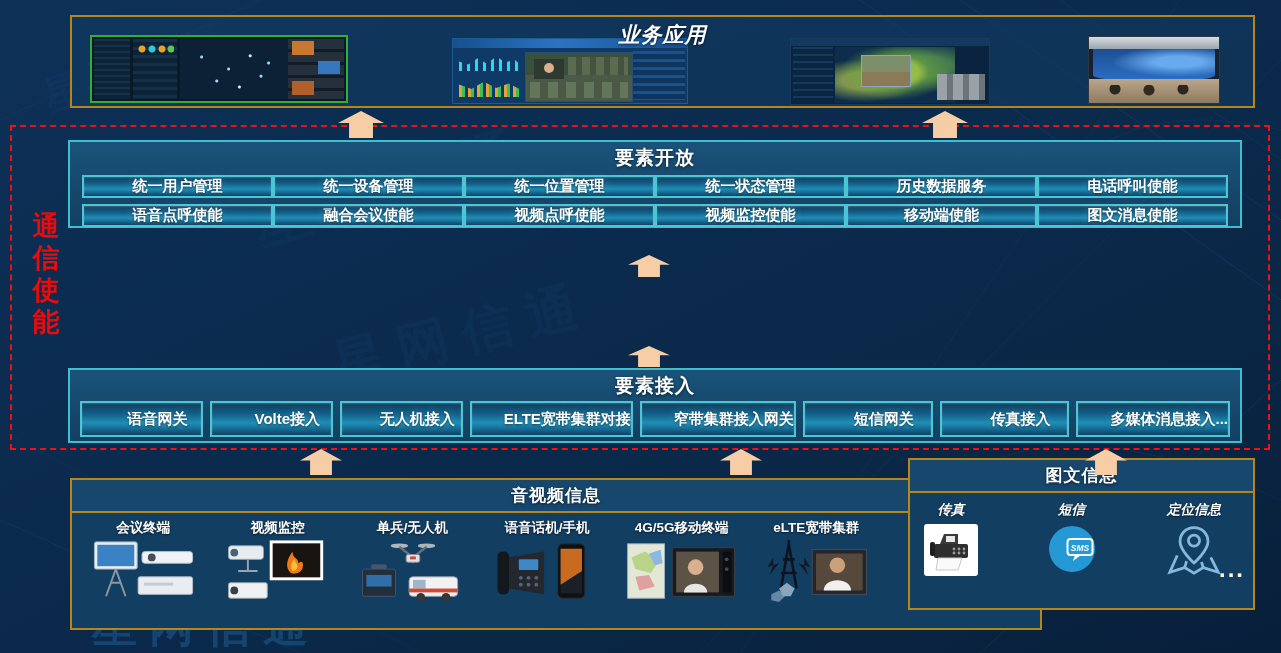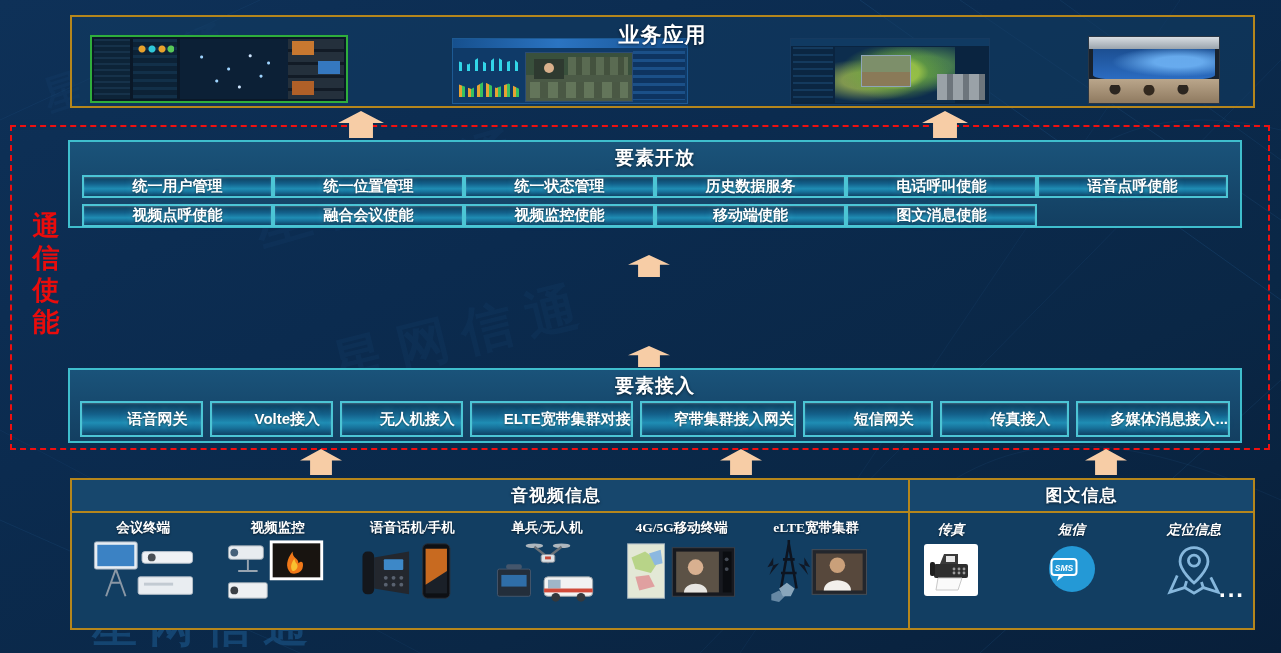--- a/index.html
+++ b/index.html
@@ -18,21 +18,21 @@
 
   
   .box{position:absolute;box-sizing:border-box;z-index:2;}
   .gold{border:2px solid #b5861c;}
   .tealb{border:2px solid #3fbecd;}
   .sec-title{position:absolute;left:0;right:0;top:3px;text-align:center;color:#fff;
     font-size:19px;font-weight:bold;letter-spacing:1px;z-index:3;
     text-shadow:0 1px 3px rgba(0,0,0,.6);}
 
   
-  #biz{left:70px;top:15px;width:1185px;height:93px;background:rgba(18,60,98,.55);}
+  #biz{left:70px;top:15px;width:1185px;height:93px;background:rgba(18,60,98,.55);font-style:italic;}
   #biz .sec-title{top:4px;font-size:21px;}
   .dash{position:absolute;box-sizing:border-box;overflow:hidden;}
   #d1{left:18px;top:18px;width:258px;height:68px;border:2px solid #2fae3c;background:#0a1828;}
   #d1 .p1{position:absolute;left:2px;top:2px;bottom:2px;width:36px;background:repeating-linear-gradient(180deg,#16324a 0 2px,#0d2438 2px 6px);}
   #d1 .p2{position:absolute;left:41px;top:2px;bottom:2px;width:44px;background:repeating-linear-gradient(180deg,#123049 0 3px,#0c2236 3px 8px);}
   #d1 .p2b{position:absolute;left:44px;top:8px;width:38px;height:8px;
     background:radial-gradient(circle at 6px 4px,#e8a22c 0 3px,transparent 4px),radial-gradient(circle at 16px 4px,#30c8d8 0 3px,transparent 4px),radial-gradient(circle at 26px 4px,#e8a22c 0 3px,transparent 4px),radial-gradient(circle at 35px 4px,#58c858 0 3px,transparent 4px);}
   #d1 .mapz{position:absolute;left:88px;top:2px;bottom:2px;width:108px;background:
     radial-gradient(circle at 20% 30%,#9fd4ff 0 1px,transparent 2px),
     radial-gradient(circle at 45% 50%,#9fd4ff 0 1px,transparent 2px),
@@ -115,34 +115,34 @@
   .access-row{position:absolute;left:10px;right:10px;top:31px;height:36px;display:flex;gap:7px;}
   .access-row .pill{flex:1 1 0;padding-left:32px;}
   .access-row .pill.g135{flex-grow:1.35;}
   .access-row .pill.g127{flex-grow:1.27;}
   .access-row .pill.g108{flex-grow:1.08;}
   .access-row .pill.g119{flex-grow:1.19;}
 
   
   .infobox{position:absolute;border:2px solid #b5861c;background:#123e62;box-sizing:border-box;z-index:2;}
   #media{left:70px;top:478px;width:972px;height:152px;}
-  #graphic{left:908px;top:478px;width:347px;height:152px;}
+  #graphic{left:908px;top:458px;width:347px;height:152px;}
   .ihead{height:31px;border-bottom:2px solid #b5861c;display:flex;align-items:center;justify-content:center;
     font-size:17px;font-weight:bold;color:#fff;background:#17476d;letter-spacing:1px;
     text-shadow:0 1px 3px rgba(0,0,0,.6);}
-  .devrow{position:absolute;left:4px;right:22px;top:38px;bottom:2px;display:flex;font-family:Liberation Serif, serif;}
+  .devrow{position:absolute;left:4px;right:22px;top:38px;bottom:2px;display:flex;}
   .dev{flex:1 1 0;display:flex;flex-direction:column;align-items:center;min-width:0;}
   .dlabel{font-size:13.5px;color:#fff;font-weight:bold;white-space:nowrap;height:20px;line-height:20px;
     text-shadow:0 1px 2px rgba(0,0,0,.6);}
   .dots{position:absolute;color:#fff;font-size:24px;font-weight:bold;letter-spacing:2px;line-height:10px;}
   #media .dots{right:6px;bottom:22px;}
   #graphic .dots{right:8px;bottom:34px;}
   .gitems{position:absolute;left:14px;right:30px;top:40px;bottom:6px;display:flex;justify-content:space-between;}
   .gitem{display:flex;flex-direction:column;align-items:center;font-style:italic;}
-  .gcirc{width:46px;height:46px;border-radius:50%;display:flex;align-items:center;justify-content:flex-start;margin-top:6px;}
+  .gcirc{width:46px;height:46px;border-radius:50%;display:flex;align-items:center;justify-content:flex-end;margin-top:6px;}
   .gfax{width:54px;height:52px;background:#fff;border-radius:3px;margin-top:4px;display:flex;align-items:center;justify-content:center;}
 </style>
 </head>
 <body>
 
 <div id="canvas">
 
   <svg class="bgmesh" width="1281" height="653">
     <g stroke="#2f6ea8" stroke-width="1" fill="none">
       <path d="M860,0 L1281,300" stroke-opacity="0.20"></path>
@@ -214,27 +214,28 @@
     <span>通</span>
     <span>信</span>
     <span>使</span>
     <span>能</span>
   </div>
 
   <div id="open" class="box tealb">
     <div class="sec-title">要素开放</div>
     <div class="open-grid">
       <div class="pill">统一用户管理</div>
+      <div class="pill">统一设备管理</div>
       <div class="pill">统一位置管理</div>
       <div class="pill">统一状态管理</div>
       <div class="pill">历史数据服务</div>
       <div class="pill">电话呼叫使能</div>
       <div class="pill">语音点呼使能</div>
+      <div class="pill">融合会议使能</div>
       <div class="pill">视频点呼使能</div>
-      <div class="pill">融合会议使能</div>
       <div class="pill">视频监控使能</div>
       <div class="pill">移动端使能</div>
       <div class="pill">图文消息使能</div>
     </div>
   </div>
 
   <div class="arrow" style="left:628px;top:255px;width:42px;height:22px;"></div>
 
 
   <div class="arrow" style="left:628px;top:346px;width:42px;height:21px;"></div>
@@ -278,57 +279,57 @@
         <div class="dlabel">视频监控</div>
         <svg width="110" height="68" viewBox="0 0 110 70">
           <rect x="4" y="8" width="36" height="14" rx="3" fill="#e8ecf0" stroke="#97a4b0"></rect>
           <circle cx="10" cy="15" r="4" fill="#46617a"></circle>
           <path d="M24 22 L24 34 M14 34 L34 34" stroke="#97a4b0" stroke-width="2"></path>
           <rect x="48" y="4" width="52" height="38" fill="#181410" stroke="#ffffff" stroke-width="3"></rect>
           <path d="M68 36 C62 30 64 22 70 14 C70 22 76 20 76 26 C80 22 82 26 80 32 C78 36 72 38 68 36 Z" fill="#f07818"></path>
           <path d="M70 34 C67 30 69 25 72 21 C72 26 76 26 75 30 C74 33 72 34 70 34 Z" fill="#f8c030"></path>
           <rect x="4" y="46" width="40" height="16" rx="2" fill="#eef0f2" stroke="#97a4b0"></rect>
           <circle cx="10" cy="54" r="4" fill="#3a3f45"></circle>
-        </svg>
-      </div>
-
-      <div class="dev">
-        <div class="dlabel">语音话机/手机</div>
-        <svg width="110" height="68" viewBox="0 0 110 70">
-          <rect x="4" y="14" width="12" height="44" rx="5" fill="#14171c"></rect>
-          <path d="M16 20 L52 14 L52 58 L16 52 Z" fill="#23272e"></path>
-          <rect x="26" y="22" width="20" height="11" rx="1" fill="#3d88c8"></rect>
-          <circle cx="28" cy="41" r="2" fill="#596270"></circle>
-            <circle cx="36" cy="41" r="2" fill="#596270"></circle>
-            <circle cx="44" cy="41" r="2" fill="#596270"></circle>
-          <circle cx="28" cy="48" r="2" fill="#596270"></circle>
-            <circle cx="36" cy="48" r="2" fill="#596270"></circle>
-            <circle cx="44" cy="48" r="2" fill="#596270"></circle>
-          <rect x="66" y="6" width="28" height="56" rx="5" fill="#0e1014" stroke="#2a2f38"></rect>
-          <rect x="69" y="11" width="22" height="46" fill="#1a2028"></rect>
-          <path d="M69 11 L91 11 L91 34 L69 48 Z" fill="#c86a20"></path>
         </svg>
       </div>
 
       <div class="dev">
         <div class="dlabel">单兵/无人机</div>
         <svg width="110" height="68" viewBox="0 0 110 70">
           <ellipse cx="42" cy="8" rx="9" ry="2.4" fill="#aeb6bd"></ellipse>
           <ellipse cx="70" cy="8" rx="9" ry="2.4" fill="#aeb6bd"></ellipse>
           <path d="M42 9 L56 20 L70 9 M56 20 L56 26" stroke="#6a7077" stroke-width="2.4" fill="none"></path>
           <rect x="49" y="17" width="14" height="8" rx="2" fill="#dde2e6" stroke="#8a9199"></rect>
           <rect x="53" y="19" width="6" height="3" fill="#c84a3a"></rect>
           <rect x="4" y="32" width="34" height="28" rx="2" fill="#232e3b" stroke="#44566c"></rect>
           <rect x="13" y="27" width="16" height="5" rx="2" fill="#44566c"></rect>
           <rect x="8" y="38" width="26" height="12" fill="#2f6ea8"></rect>
           <rect x="52" y="40" width="50" height="20" rx="4" fill="#f2f2f2" stroke="#9aa2a8"></rect>
           <rect x="56" y="43" width="13" height="9" fill="#9fb6c8"></rect>
           <rect x="52" y="52" width="50" height="4" fill="#d04a3a"></rect>
           <circle cx="64" cy="61" r="4.5" fill="#33383d"></circle>
           <circle cx="90" cy="61" r="4.5" fill="#33383d"></circle>
+        </svg>
+      </div>
+
+      <div class="dev">
+        <div class="dlabel">语音话机/手机</div>
+        <svg width="110" height="68" viewBox="0 0 110 70">
+          <rect x="4" y="14" width="12" height="44" rx="5" fill="#14171c"></rect>
+          <path d="M16 20 L52 14 L52 58 L16 52 Z" fill="#23272e"></path>
+          <rect x="26" y="22" width="20" height="11" rx="1" fill="#3d88c8"></rect>
+          <circle cx="28" cy="41" r="2" fill="#596270"></circle>
+            <circle cx="36" cy="41" r="2" fill="#596270"></circle>
+            <circle cx="44" cy="41" r="2" fill="#596270"></circle>
+          <circle cx="28" cy="48" r="2" fill="#596270"></circle>
+            <circle cx="36" cy="48" r="2" fill="#596270"></circle>
+            <circle cx="44" cy="48" r="2" fill="#596270"></circle>
+          <rect x="66" y="6" width="28" height="56" rx="5" fill="#0e1014" stroke="#2a2f38"></rect>
+          <rect x="69" y="11" width="22" height="46" fill="#1a2028"></rect>
+          <path d="M69 11 L91 11 L91 34 L69 48 Z" fill="#c86a20"></path>
         </svg>
       </div>
 
       <div class="dev">
         <div class="dlabel">4G/5G移动终端</div>
         <svg width="116" height="68" viewBox="0 0 116 70">
           <rect x="2" y="6" width="38" height="56" fill="#e3e8d6" stroke="#9fb0bc"></rect>
           <path d="M6 20 L20 14 L34 24 L26 36 L10 32 Z" fill="#b8d488"></path>
           <path d="M10 40 L24 38 L30 50 L14 54 Z" fill="#e0a0a0"></path>
           <path d="M24 16 L36 12 L38 26 L30 28 Z" fill="#8cb8e0"></path>

